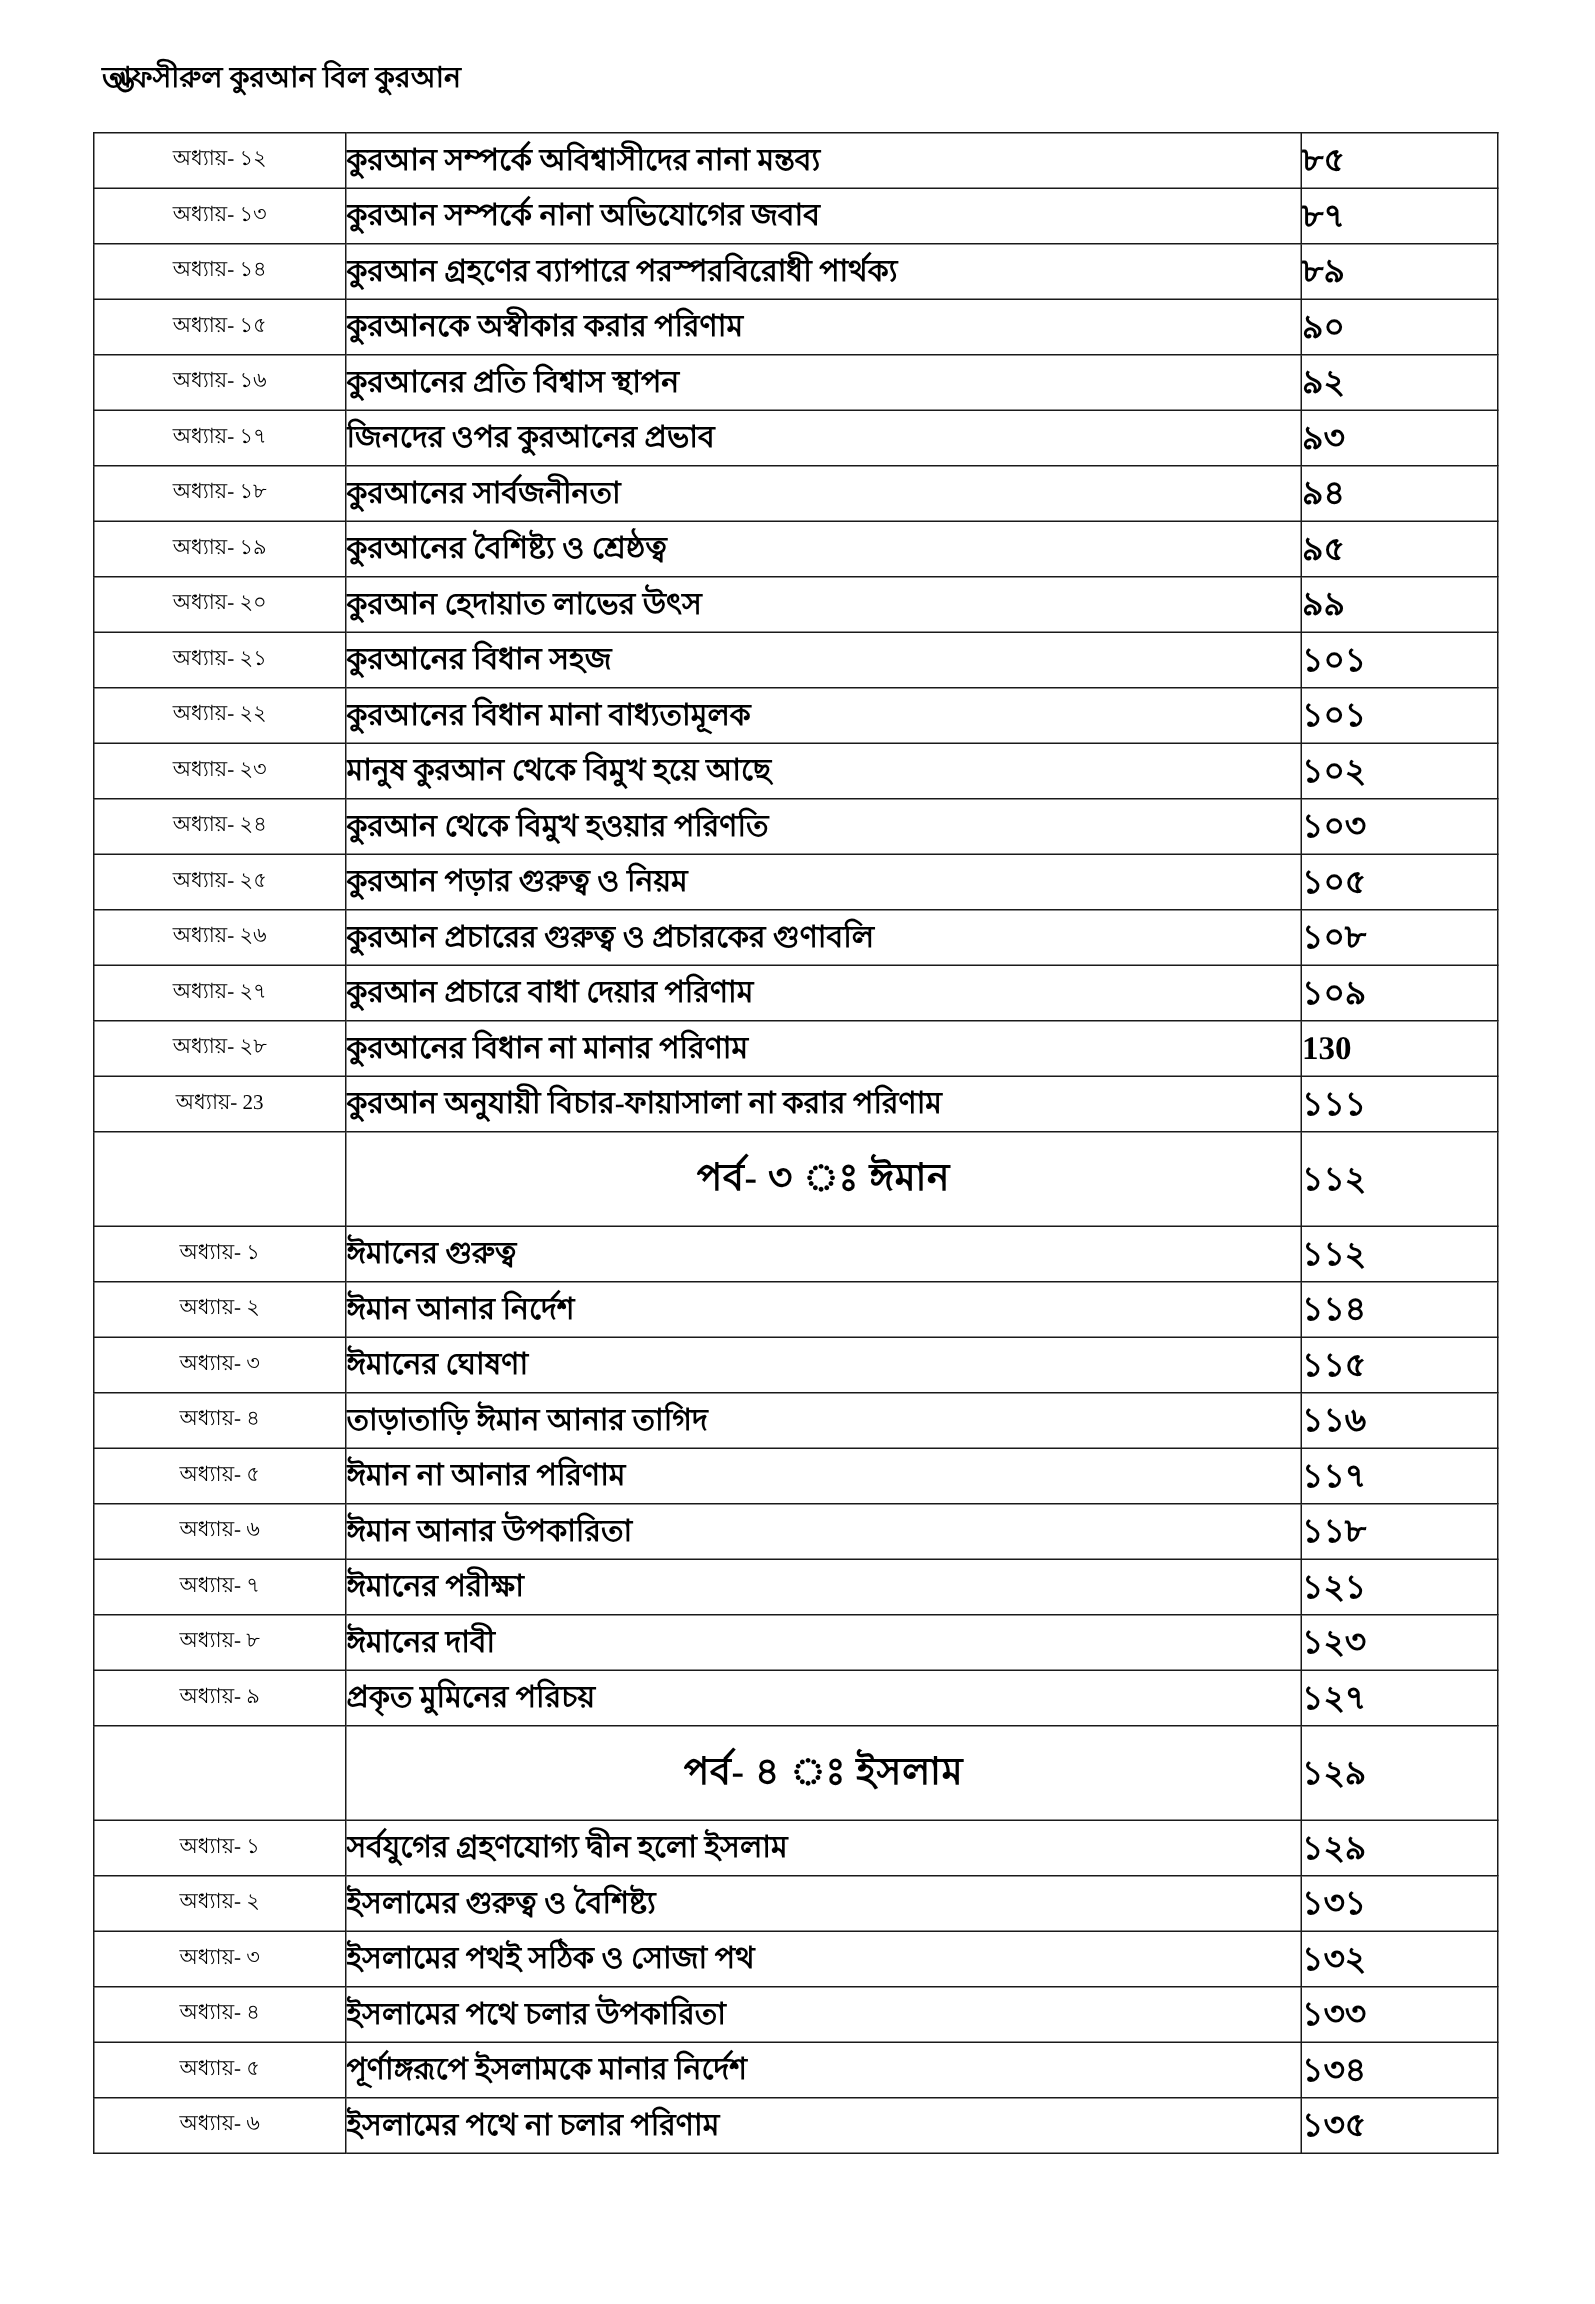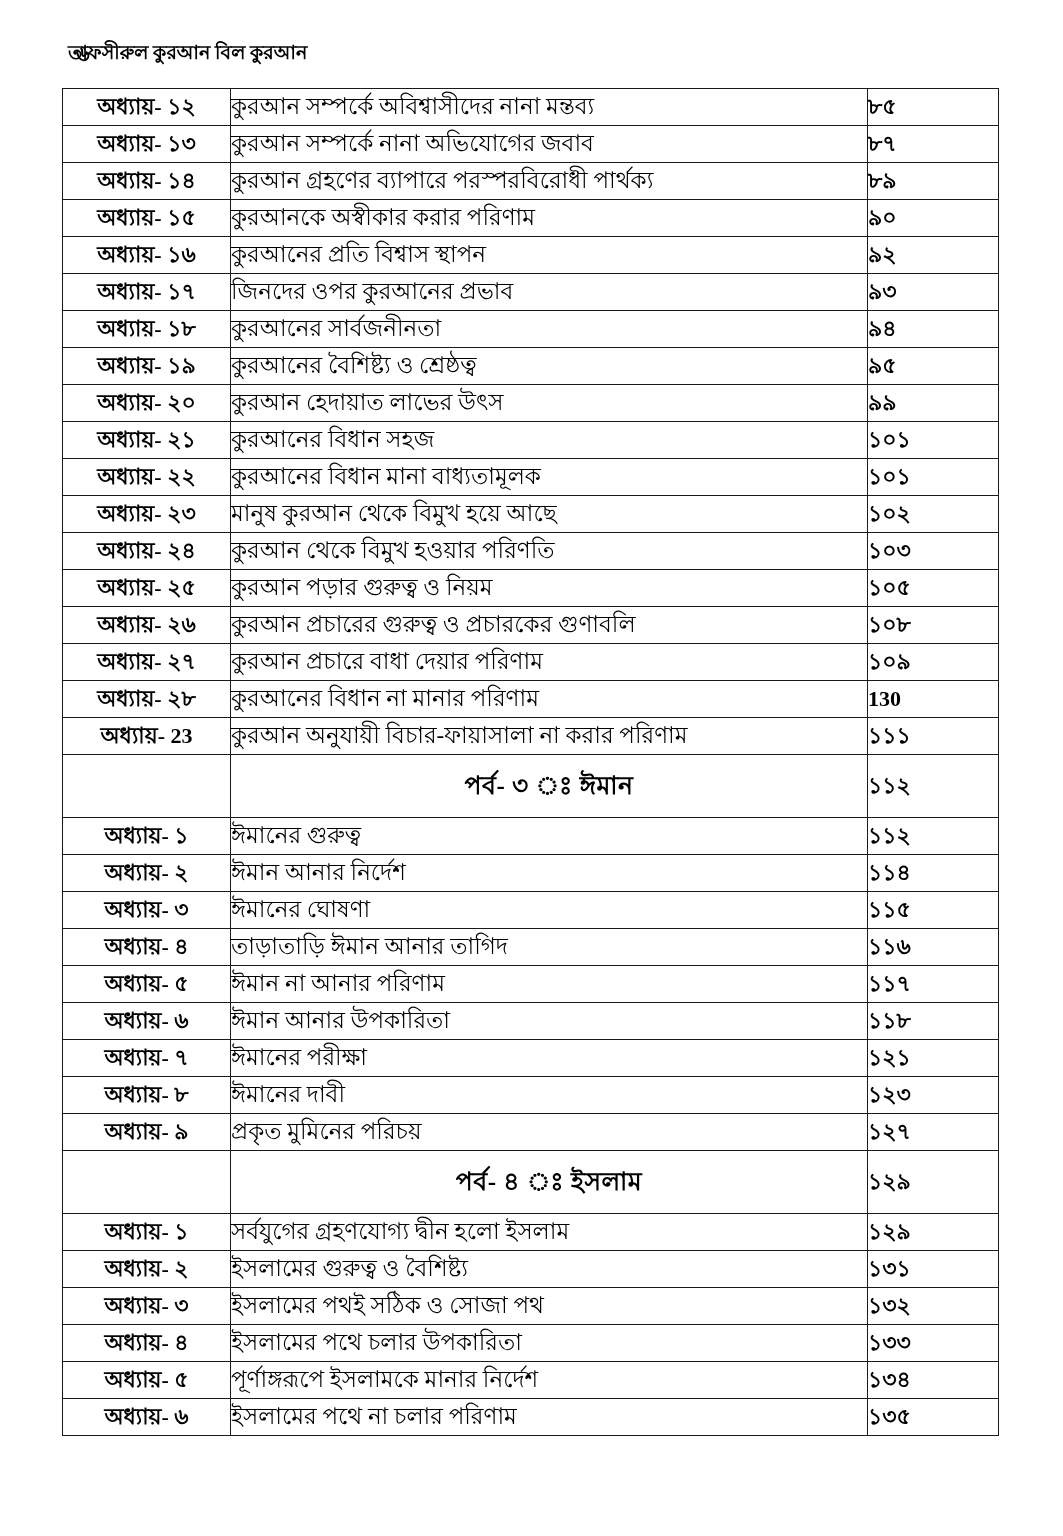--- a/index.html
+++ b/index.html
@@ -69,31 +69,31 @@
 
   col.c-chapter { width: 168px; }
   col.c-title   { width: 637px; }
   col.c-page    { width: 131px; }
 
   tr.row-normal td { height: 36px; }
   tr.row-section td { height: 62px; }
 
   .cell-chapter {
     text-align: center;
-    font-size: 22px;
+    font-size: 14px;
+    line-height: 34px;
+    font-weight: 400;
+    padding: 0 6px;
+    white-space: nowrap;
+  }
+  .cell-title {
+    text-align: left;
+    font-size: 20px;
     line-height: 34px;
     font-weight: 700;
-    padding: 0 6px;
-    white-space: nowrap;
-  }
-  .cell-title {
-    text-align: left;
-    font-size: 23px;
-    line-height: 34px;
-    font-weight: 400;
     padding: 0 8px 0 14px;
     white-space: nowrap;
     overflow: hidden;
   }
   .cell-page {
     text-align: left;
     font-size: 22px;
     line-height: 34px;
     font-weight: 600;
     white-space: nowrap;

